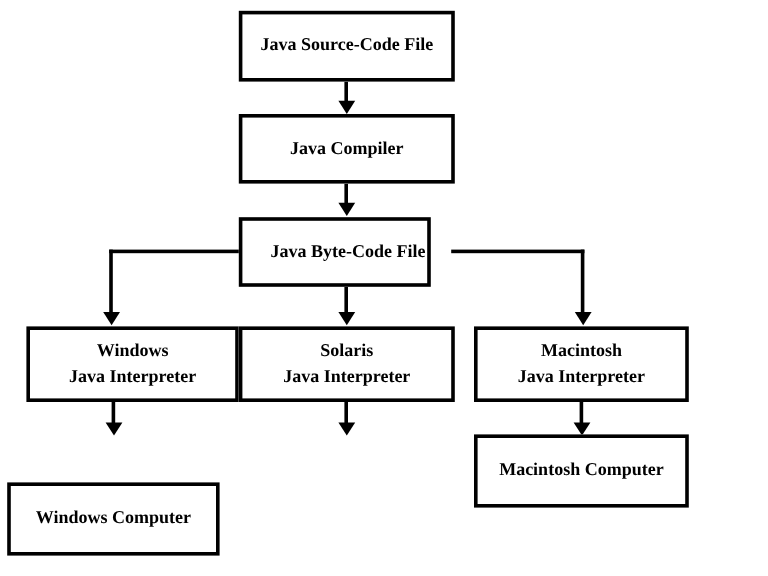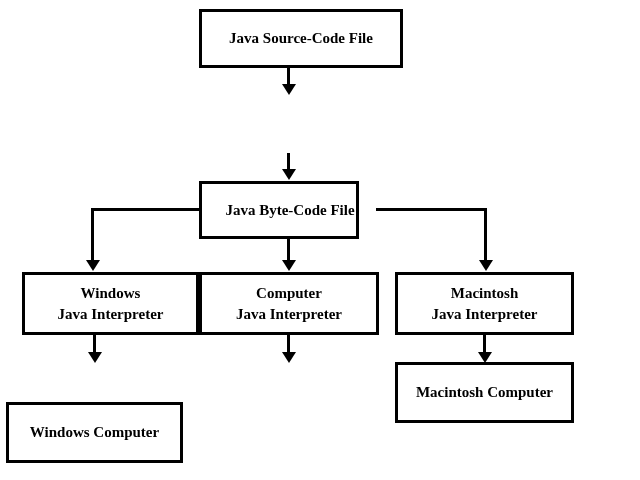--- a/index.html
+++ b/index.html
@@ -30,21 +30,21 @@
     text-align: center;
     color: #000000;
     font-weight: bold;
     font-size: 15px;
     line-height: 1.35;
     z-index: 3;
   }
   .node .line2 { display: block; }
 
   
-  #node-source      { left:199px; top:9px;   width:204px; height:59px; }
+  #node-source      { left:199px; top:9px;   width:180px; height:59px; }
   #node-compiler    { left:199px; top:95px;  width:180px; height:58px; }
   #node-bytecode    { left:199px; top:181px; width:160px; height:58px;padding-left:22px; }
 
   #node-win-interp  { left:22px;   top:272px; width:177px; height:63px; }
   #node-sol-interp  { left:199px; top:272px; width:180px; height:63px; }
   #node-mac-interp  { left:395px; top:272px; width:179px; height:63px;align-items:center; }
 
   #node-win-comp    { left:6px;   top:362px; width:177px; height:61px;margin-top:40px; }
   #node-sol-comp    { left:199px; top:362px; width:180px; height:61px; }
   #node-mac-comp    { left:395px; top:362px; width:179px; height:61px; }
@@ -130,32 +130,35 @@
   <div class="vline" id="conn-sol-line"></div>
   <div class="arrowhead" id="conn-sol-head"></div>
 
   <div class="vline" id="conn-mac-line"></div>
   <div class="arrowhead" id="conn-mac-head"></div>
 
   <div class="node" id="node-source">
     <span>Java Source-Code File</span>
   </div>
 
+  <div class="node" id="node-compiler">
+    <span>Java Compiler</span>
+  </div>
 
   <div class="node" id="node-bytecode">
     <span>Java Byte-Code File</span>
   </div>
 
   <div class="node" id="node-win-interp">
     <span>Windows</span>
     <span class="line2">Java Interpreter</span>
   </div>
 
   <div class="node" id="node-sol-interp">
-    <span>Computer</span>
+    <span>Solaris</span>
     <span class="line2">Java Interpreter</span>
   </div>
 
   <div class="node" id="node-mac-interp">
     <span>Macintosh</span>
     <span class="line2">Java Interpreter</span>
   </div>
 
   <div class="node" id="node-win-comp">
     <span>Windows Computer</span>

